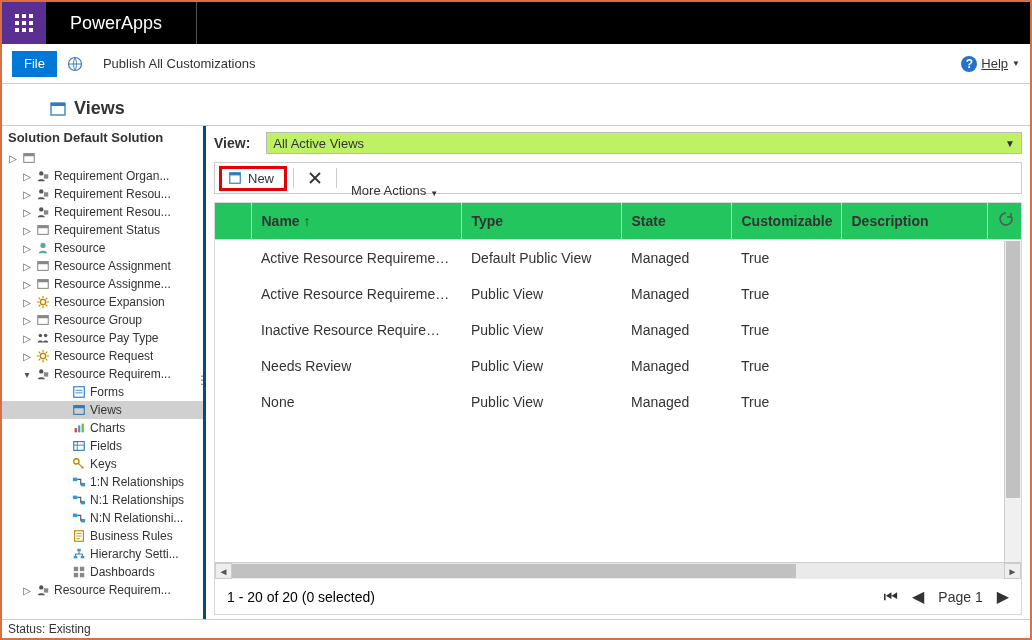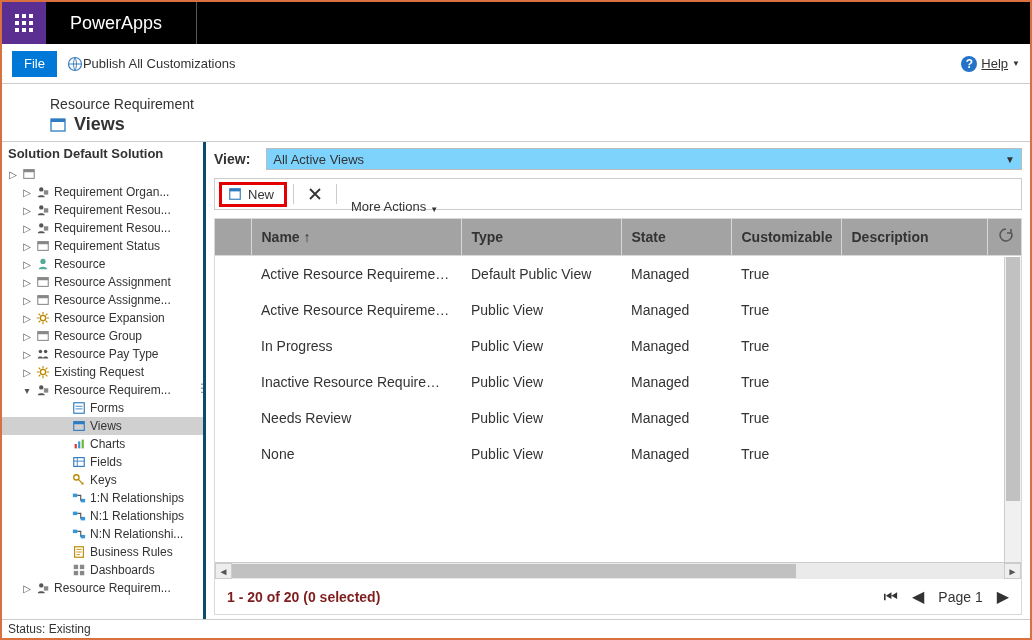--- a/index.html
+++ b/index.html
@@ -3,21 +3,21 @@
 <meta charset="utf-8">
 <style>
 * { box-sizing: border-box; margin: 0; padding: 0; }
 body { font-family: "Segoe UI", Tahoma, sans-serif; font-size: 13px; color: #333; background: #fff; width: 1032px; height: 640px; overflow: hidden; border: 2px solid #d8713f; display: flex; flex-direction: column; }
 .topbar { background: #000; color: #fff; height: 42px; display: flex; align-items: center; }
 .waffle { width: 44px; height: 42px; background: #5b2e91; display: flex; align-items: center; justify-content: center; cursor: pointer; }
 .waffle svg { width: 18px; height: 18px; }
 .app-title { font-size: 18px; font-weight: 400; padding: 0 34px 0 24px; border-right: 1px solid #555; height: 42px; display: flex; align-items: center; }
 .commandbar { background: #fff; border-bottom: 1px solid #ccc; height: 40px; display: flex; align-items: center; }
 .file-btn { background: #0078d7; color: #fff; height: 26px; padding: 0 12px; margin-left: 10px; display: flex; align-items: center; font-size: 13px; cursor: pointer; }
-.cmd-item { display: flex; align-items: center; gap: 0; padding: 0 10px; height: 40px; cursor: pointer; }
+.cmd-item { display: flex; align-items: center; gap: 20px; padding: 0 10px; height: 40px; cursor: pointer; }
 .cmd-item .ico { width: 16px; height: 16px; }
 .help-link { margin-left: auto; margin-right: 10px; display: flex; align-items: center; gap: 4px; cursor: pointer; }
 .help-icon { width: 16px; height: 16px; display: inline-flex; align-items: center; justify-content: center; border-radius: 50%; background: #2573c9; color: #fff; font-size: 12px; font-weight: bold; }
 .help-link .caret { font-size: 8px; }
 .breadcrumb-area { padding: 12px 0 6px 48px; }
 .crumb-text { font-size: 14px; color: #333; }
 .page-title-row { display: flex; align-items: center; gap: 8px; margin-top: 2px; }
 .page-title-row .ico { width: 16px; height: 16px; }
 .page-title { font-size: 18px; font-weight: bold; }
 .main { flex: 1; display: flex; overflow: hidden; border-top: 1px solid #ccc; }
@@ -29,50 +29,50 @@
 .tree-node .eico { width: 14px; height: 14px; flex-shrink: 0; }
 .tree-node .lbl { overflow: hidden; text-overflow: ellipsis; }
 .tree-node.level0 { padding-left: 6px; }
 .tree-node.level1 { padding-left: 20px; }
 .tree-node.level2 { padding-left: 56px; }
 .tree-node.selected { background: #d0d0d0; }
 .handle { position: absolute; right: -3px; top: 50%; font-size: 12px; color: #666; cursor: col-resize; letter-spacing: -2px; }
 .content { flex: 1; display: flex; flex-direction: column; overflow: hidden; }
 .view-bar { display: flex; align-items: center; padding: 6px 8px 8px 8px; gap: 16px; }
 .view-label { font-weight: bold; font-size: 14px; }
-.view-select { flex: 1; height: 22px; border: 1px solid #bbb; padding: 0 20px 0 6px; font-size: 13px; background: #7dd3fc; position: relative; display: flex; align-items: center; }
+.view-select { flex: 1; height: 22px; border: 1px solid #bbb; padding: 0 20px 0 6px; font-size: 13px; background: #bef264; position: relative; display: flex; align-items: center; }
 .view-select::after { content: "▼"; position: absolute; right: 6px; font-size: 10px; color: #333; }
 .toolbar { border: 1px solid #ccc; margin: 0 8px; height: 32px; display: flex; align-items: center; gap: 0; padding: 8px 4px; }
 .tb-btn { display: flex; align-items: center; gap: 6px; padding: 4px 8px; cursor: pointer; font-size: 13px; }
 .tb-btn.highlight { border: 3px solid #e20000; padding: 2px 10px 2px 6px; }
 .tb-sep { width: 1px; height: 20px; background: #ccc; margin: 0 6px; }
 .tb-more { display: flex; align-items: flex-end; gap: 4px; cursor: pointer; padding: 4px 8px; margin-top: 24px; }
 .tb-more .caret { font-size: 8px; }
 .grid-wrap { flex: 1; margin: 8px 8px 0 8px; border: 1px solid #d8d8d8; border-bottom: none; display: flex; flex-direction: column; overflow: hidden; position: relative; }
 .grid { flex: 1; overflow: hidden; }
 table { border-collapse: collapse; width: 100%; table-layout: fixed; }
-thead th { text-align: left; font-weight: 600; font-size: 14px; color: #333; padding: 8px 10px; border-bottom: 1px solid #d8d8d8; height: 36px; background: #a3a3a3; }
+thead th { text-align: left; font-weight: 600; font-size: 14px; color: #333; padding: 8px 10px; border-bottom: 1px solid #d8d8d8; height: 36px; background: #22c55e; }
 thead th:not(:first-child) { border-left: 1px solid #d8d8d8; }
 tbody td { padding: 10px 10px; font-size: 14px; color: #333; white-space: nowrap; overflow: hidden; text-overflow: ellipsis; }
 .col-chk { width: 36px; }
 .col-name { width: 210px; }
 .col-type { width: 160px; }
 .col-state { width: 110px; }
 .col-cust { width: 110px; }
 .col-desc { }
 .col-ref { width: 34px; text-align: center; }
 .refresh-ico { width: 16px; height: 16px; }
 .hscroll { height: 17px; background: #f0f0f0; border-top: 1px solid #ccc; display: flex; align-items: stretch; }
 .hscroll .arrow { width: 17px; display: flex; align-items: center; justify-content: center; font-size: 10px; color: #555; border: 1px solid #ccc; background: #eee; cursor: pointer; }
 .hscroll .track { flex: 1; background: #eaeaea; position: relative; }
 .hscroll .thumb { position: absolute; top: 1px; bottom: 1px; left: 0; width: 73%; background: #c1c1c1; }
 .vscroll { position: absolute; right: 0; top: 38px; bottom: 17px; width: 17px; background: #f0f0f0; border-left: 1px solid #ccc; }
 .vscroll .thumb { position: absolute; top: 0; left: 1px; right: 1px; height: 80%; background: #c1c1c1; }
 .pager { margin: 0 8px 4px 8px; border: 1px solid #d8d8d8; border-top: none; padding: 8px 12px; display: flex; align-items: center; font-size: 14px; }
-.pager-status { font-weight: 700; color: #7f1d1d; }
+.pager-status { font-weight: 400; color: #000000; }
 .pager-right { margin-left: auto; display: flex; align-items: center; gap: 14px; }
 .pager-btn { cursor: pointer; font-size: 16px; color: #333; }
 .statusbar { border-top: 1px solid #ccc; padding: 2px 6px; font-size: 12px; }
 
 .ico-svg { display: block; }
 </style>
 </head>
 <body>
 
 <div class="topbar">
@@ -104,21 +104,20 @@
     <span>Publish All Customizations</span>
   </div>
   <div class="help-link">
     <span class="help-icon">?</span>
     <span style="text-decoration: underline;">Help</span>
     <span class="caret">▼</span>
   </div>
 </div>
 
 <div class="breadcrumb-area">
-  <div class="crumb-text">Resource Requirement</div>
   <div class="page-title-row">
     <svg class="ico" viewBox="0 0 16 16">
       <rect x="1" y="2" width="14" height="12" fill="none" stroke="#2f7bbf" stroke-width="1.3"></rect>
       <rect x="1" y="2" width="14" height="3" fill="#2f7bbf"></rect>
     </svg>
     <div class="page-title">Views</div>
   </div>
 </div>
 
 <div class="main">
@@ -217,21 +216,21 @@
             <path d="M2 13c0-3 6-3 6 0M8 13c0-3 6-3 6 0" fill="#555"></path>
           </svg>
           <span class="lbl">Resource Pay Type</span>
         </div>
         <div class="tree-node level1">
           <span class="tw">▷</span>
           <svg class="eico" viewBox="0 0 16 16">
             <circle cx="8" cy="8" r="3" fill="none" stroke="#b80" stroke-width="1.5"></circle>
             <path d="M8 1v3M8 12v3M1 8h3M12 8h3M3 3l2 2M11 11l2 2M3 13l2-2M11 5l2-2" stroke="#b80" stroke-width="1.3"></path>
           </svg>
-          <span class="lbl">Existing Request</span>
+          <span class="lbl">Resource Request</span>
         </div>
         <div class="tree-node level1">
           <span class="tw">▾</span>
           <svg class="eico" viewBox="0 0 16 16">
             <circle cx="6" cy="5" r="2.5" fill="#555"></circle>
             <path d="M2 14c0-3 8-3 8 0" fill="#555"></path>
             <rect x="9" y="6" width="5" height="5" fill="#888"></rect>
           </svg>
           <span class="lbl">Resource Requirem...</span>
         </div>
@@ -305,20 +304,30 @@
           </svg>
           <span class="lbl">N:N Relationshi...</span>
         </div>
         <div class="tree-node level2">
           <span class="tw"></span>
           <svg class="eico" viewBox="0 0 16 16">
             <rect x="3" y="2" width="10" height="12" fill="none" stroke="#b80" stroke-width="1.3"></rect>
             <path d="M5 5h6M5 8h6M5 11h4" stroke="#b80"></path>
           </svg>
           <span class="lbl">Business Rules</span>
+        </div>
+        <div class="tree-node level2">
+          <span class="tw"></span>
+          <svg class="eico" viewBox="0 0 16 16">
+            <rect x="6" y="2" width="4" height="3" fill="#39d"></rect>
+            <rect x="2" y="10" width="4" height="3" fill="#39d"></rect>
+            <rect x="10" y="10" width="4" height="3" fill="#39d"></rect>
+            <path d="M8 5v3M4 10V8h8v2" fill="none" stroke="#555"></path>
+          </svg>
+          <span class="lbl">Hierarchy Setti...</span>
         </div>
         <div class="tree-node level2">
           <span class="tw"></span>
           <svg class="eico" viewBox="0 0 16 16">
             <rect x="2" y="2" width="5" height="5" fill="#888"></rect>
             <rect x="9" y="2" width="5" height="5" fill="#888"></rect>
             <rect x="2" y="9" width="5" height="5" fill="#888"></rect>
             <rect x="9" y="9" width="5" height="5" fill="#888"></rect>
           </svg>
           <span class="lbl">Dashboards</span>
@@ -408,29 +417,20 @@
                 <td></td>
                 <td>Active Resource Requirements ...</td>
                 <td>Public View</td>
                 <td>Managed</td>
                 <td>True</td>
                 <td></td>
                 <td></td>
               </tr>
               <tr>
                 <td></td>
-                <td>In Progress</td>
-                <td>Public View</td>
-                <td>Managed</td>
-                <td>True</td>
-                <td></td>
-                <td></td>
-              </tr>
-              <tr>
-                <td></td>
                 <td>Inactive Resource Requirements</td>
                 <td>Public View</td>
                 <td>Managed</td>
                 <td>True</td>
                 <td></td>
                 <td></td>
               </tr>
               <tr>
                 <td></td>
                 <td>Needs Review</td>

